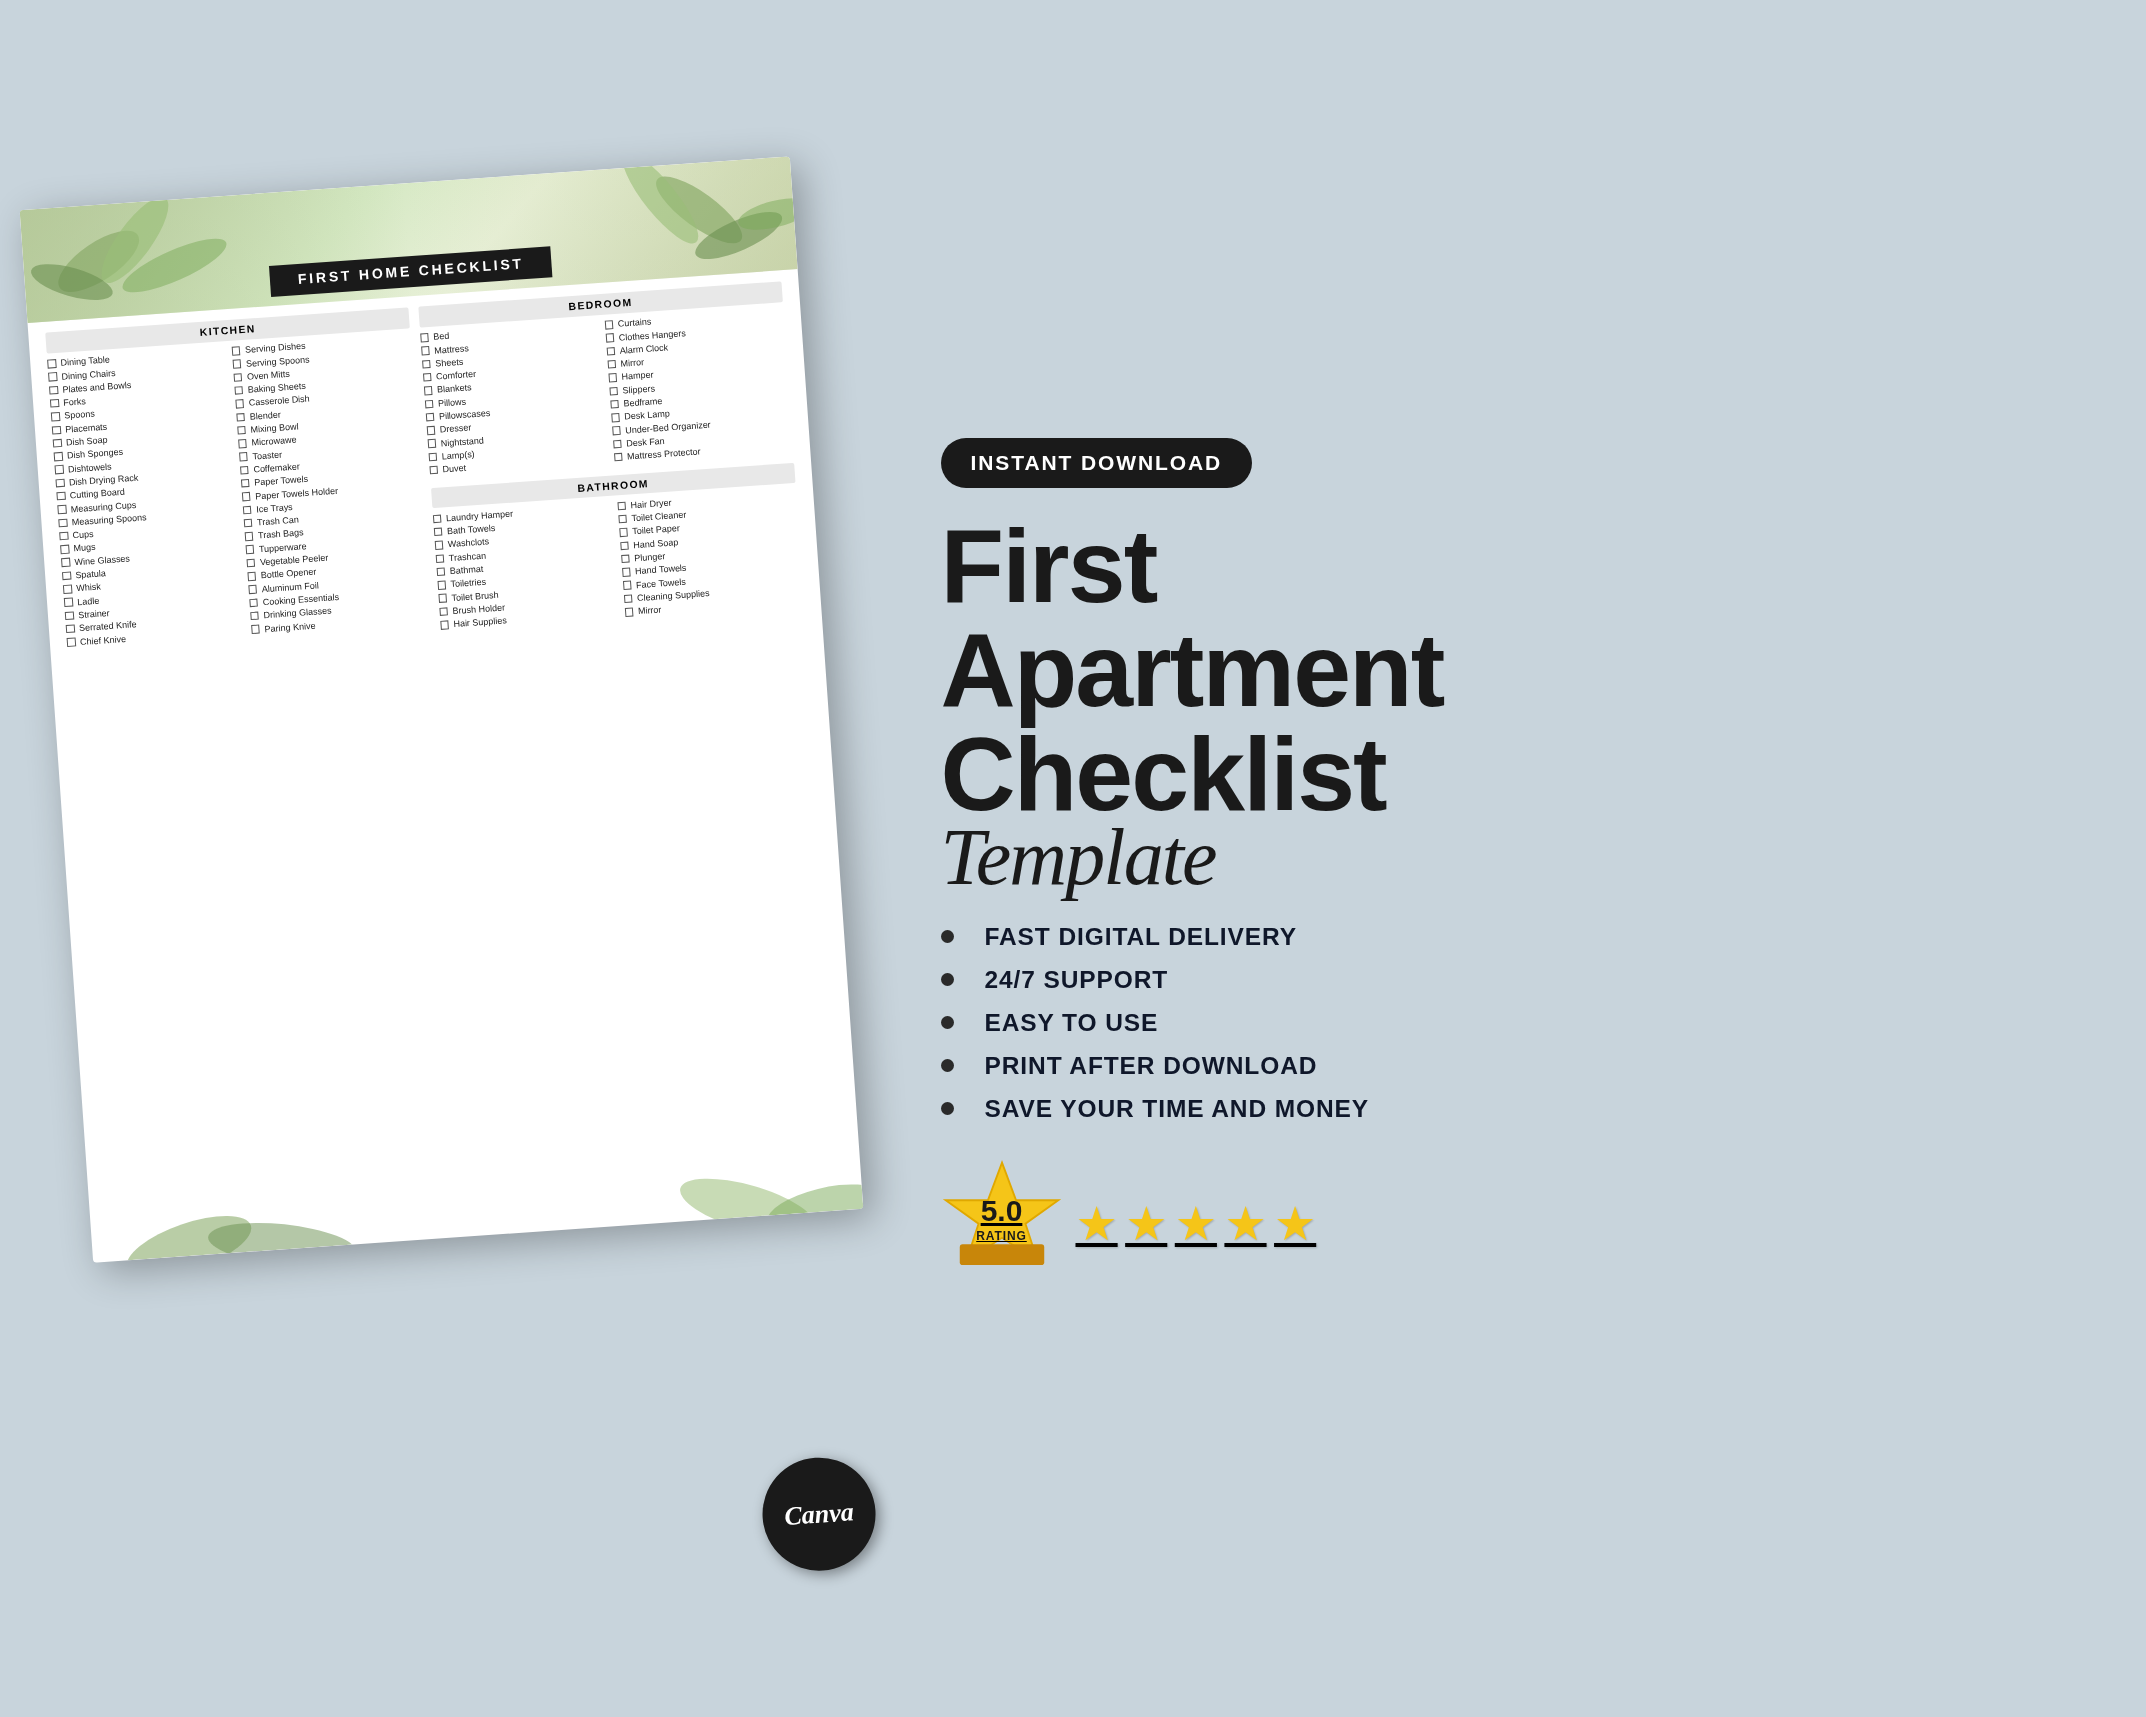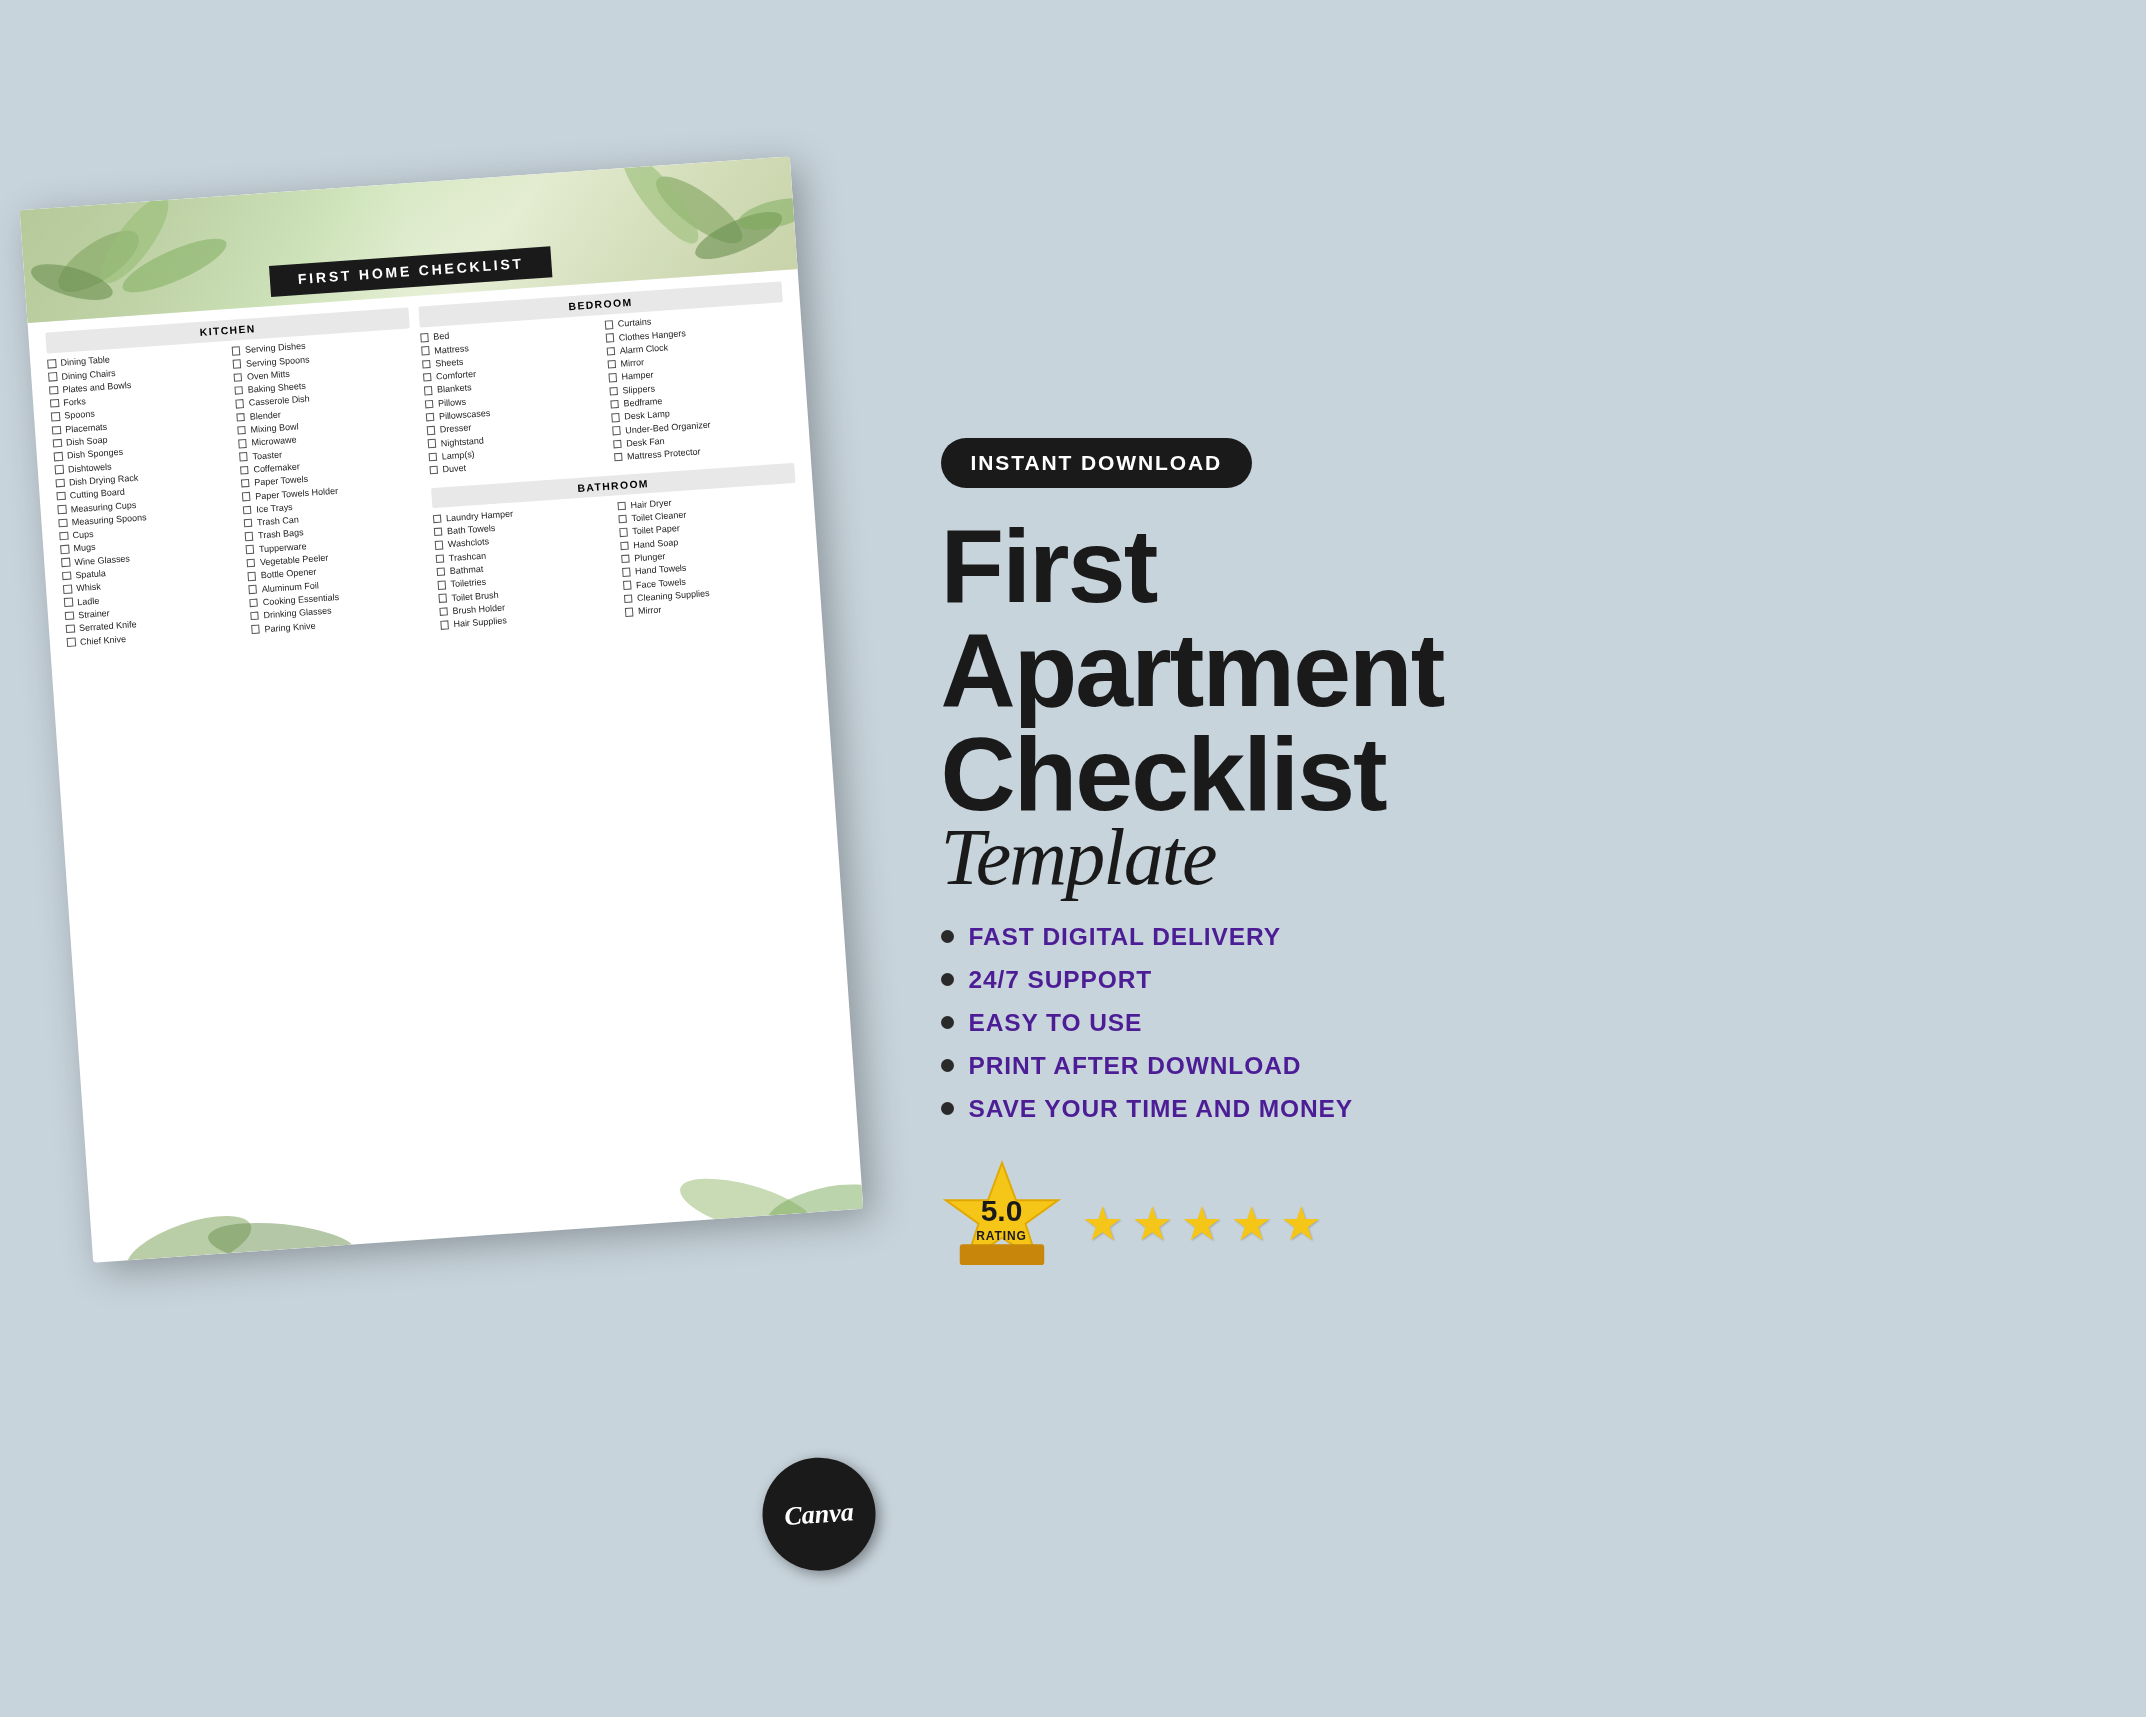--- a/index.html
+++ b/index.html
@@ -175,40 +175,41 @@
 
     .features-list {
       list-style: none;
       display: flex;
       flex-direction: column;
       gap: 15px;
     }
     .feature-item {
       display: flex;
       align-items: center;
-      gap: 15px;
+      gap: 31px;
       font-size: 24.5px;
       font-weight: 700;
-      color: #4c1d95;
+      color: #0f172a;
       letter-spacing: 0.9px;
     }
     .bullet-dot {
       width: 13px;
       height: 13px;
       background: #2a2a2a;
       border-radius: 50%;
       flex-shrink: 0;
     }
 
     
     .rating-section {
       display: flex;
       align-items: center;
-      gap: 19px;
+      gap: 13px;
       margin-top: 9.4px;
+      text-decoration: underline;
     }
     .stars-row {
       display: flex;
       gap: 7.5px;
       margin-top: 9.4px;
     }
     .star-icon {
       font-size: 47px;
       color: #f5c518;
       text-shadow: 0.9px 0.9px 1.9px rgba(0,0,0,0.2);

